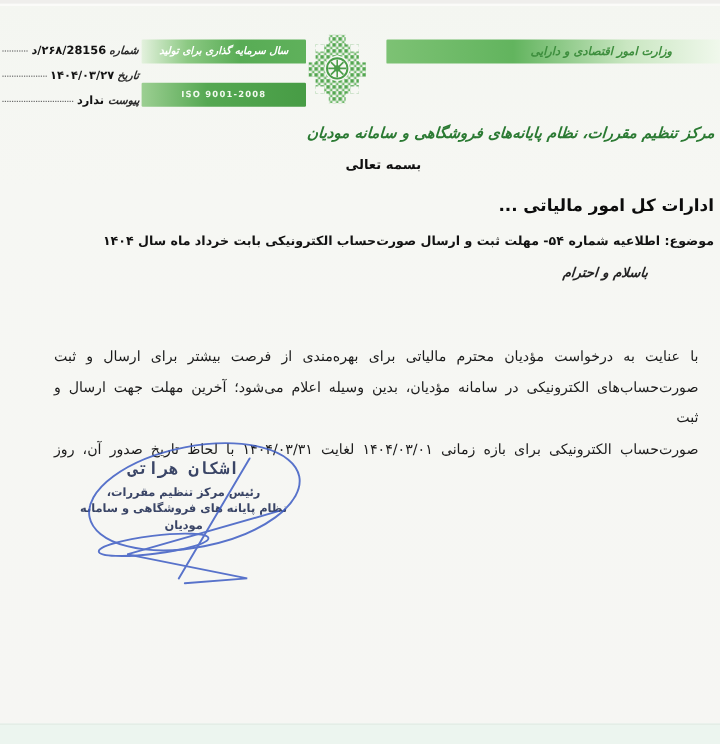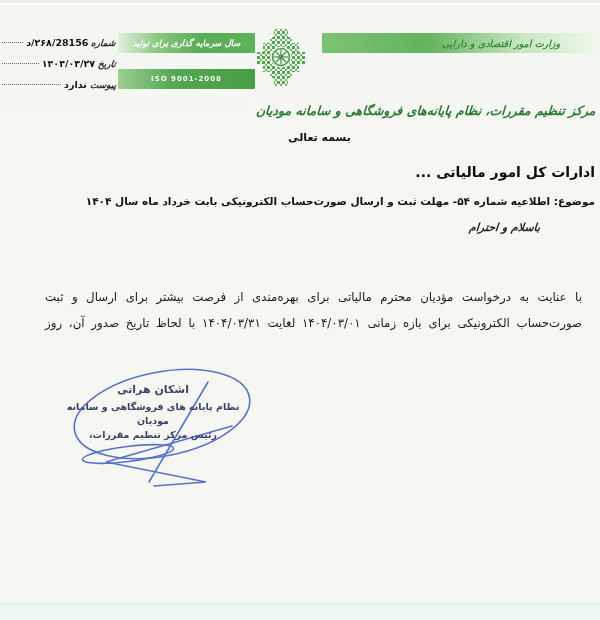--- a/index.html
+++ b/index.html
@@ -47,21 +47,21 @@
   .subject{position:absolute;right:5px;top:195px;direction:rtl;font-size:10.5px;font-weight:700;color:#121212;white-space:nowrap;}
   .salutation{position:absolute;right:60px;top:221px;direction:rtl;font-size:11px;font-weight:700;font-style:italic;color:#242424;transform:skewX(-5deg);white-space:nowrap;}
 
   
   .body-text{position:absolute;left:45px;top:249px;width:537px;direction:rtl;color:#1b1b1b;font-size:11.8px;line-height:25.5px;margin-top:36px;}
   .body-line{text-align:justify;text-align-last:justify;word-spacing:2px;}
   .body-line.last{text-align:right;text-align-last:right;margin-right:252px;white-space:nowrap;word-spacing:1px;}
 
   
   .sig-block{position:absolute;left:55px;top:383px;width:196px;direction:rtl;text-align:center;color:#3a4566;z-index:2;}
-  .sig-name{font-size:11px;font-weight:800;}
+  .sig-name{font-size:14px;font-weight:800;font-family:Liberation Mono, monospace;}
   .sig-role{font-size:9.5px;font-weight:700;margin-top:4px;line-height:14px;}
   .sig-scribble{position:absolute;left:56px;top:366px;width:208px;height:128px;z-index:3;opacity:.85;}
 </style>
 </head>
 <body>
 
 <div id="page">
   <div class="top-edge"></div>
 
   <div class="meta">
@@ -126,28 +126,29 @@
   </div>
 
   <div class="center-title">مرکز تنظیم مقررات، نظام پایانه‌های فروشگاهی و سامانه مودیان</div>
   <div class="besmeh">بسمه تعالی</div>
   <div class="recipient">ادارات کل امور مالیاتی ...</div>
   <div class="subject">موضوع: اطلاعیه شماره ۵۴- مهلت ثبت و ارسال صورت‌حساب الکترونیکی بابت خرداد ماه سال ۱۴۰۴</div>
   <div class="salutation">باسلام و احترام</div>
 
   <div class="body-text">
     <div class="body-line">با عنایت به درخواست مؤدیان محترم مالیاتی برای بهره‌مندی از فرصت بیشتر برای ارسال و ثبت</div>
+    <div class="body-line">صورت‌حساب‌های الکترونیکی در سامانه مؤدیان، بدین وسیله اعلام می‌شود؛ آخرین مهلت جهت ارسال و ثبت</div>
     <div class="body-line">صورت‌حساب الکترونیکی برای بازه زمانی ۱۴۰۴/۰۳/۰۱ لغایت ۱۴۰۴/۰۳/۳۱ با لحاظ تاریخ صدور آن، روز</div>
   </div>
 
   <div class="sig-block">
     <div class="sig-name">اشکان هراتی</div>
     <div class="sig-role">
+      <div>رئیس مرکز تنظیم مقررات،</div>
       <div>نظام پایانه های فروشگاهی و سامانه مودیان</div>
-      <div>رئیس مرکز تنظیم مقررات،</div>
     </div>
   </div>
 
   <svg class="sig-scribble" viewBox="0 0 208 128" xmlns="http://www.w3.org/2000/svg">
     <g fill="none" stroke="#3d5cc4" stroke-width="1.6" stroke-linecap="round">
       <ellipse cx="106" cy="48" rx="89" ry="42" transform="rotate(-11 106 48)"></ellipse>
       <ellipse cx="72" cy="88" rx="46" ry="7.5" transform="rotate(-7 72 88)"></ellipse>
       <path d="M152 16 L93 116"></path>
       <path d="M176 60 L50 96 L150 116 L98 120"></path>
     </g>

